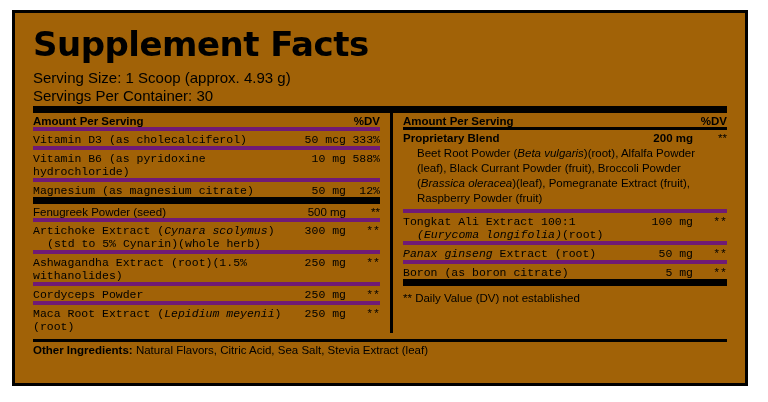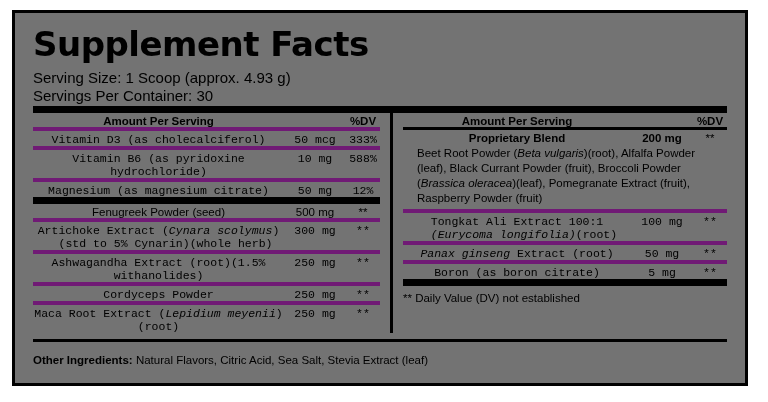--- a/index.html
+++ b/index.html
@@ -14,21 +14,21 @@
     color: #000;
     overflow: hidden;
   }
   .panel {
     position: absolute;
     left: 12px;
     top: 10px;
     width: 736px;
     height: 376px;
     border: 3px solid #000;
-    background: #737373;
+    background: #a16207;
     box-sizing: border-box;
     padding: 14px 18px 8px 18px;
   }
   .title {
     font-size: 34px;
     font-weight: bold;
     letter-spacing: -0.5px;
     line-height: 1.05;
     margin: 0 0 6px 0;
     font-family: "DejaVu Sans", sans-serif;
@@ -54,21 +54,20 @@
     padding-left: 10px;
   }
   table.nutri {
     width: 100%;
     border-collapse: collapse;
     font-size: 11.5px;
   }
   table.nutri td {
     padding: 2px 0 0 0;
     vertical-align: top;
-    text-align: center;
   }
   .hdr td {
     font-weight: bold;
     padding-bottom: 3px;
     padding-top: 2px;
   }
   .nm {
     text-align: left;
     padding-right: 4px;
   }
@@ -101,21 +100,21 @@
     font-size: 11.5px;
     line-height: 1.3;
     padding: 2px 0 3px 14px;
   }
   .footnote {
     font-size: 11.5px;
     padding-top: 6px;
   }
   .other {
     font-size: 11.5px;
-    padding-top: 12px;
+    padding-top: 2px;
   }
   .other b { font-weight: bold; }
   .bar7 { height: 7px; background: #000; }
   .bar3 { height: 3px; background: #000; }
 </style>
 </head>
 <body>
 
 <div class="panel">
 

